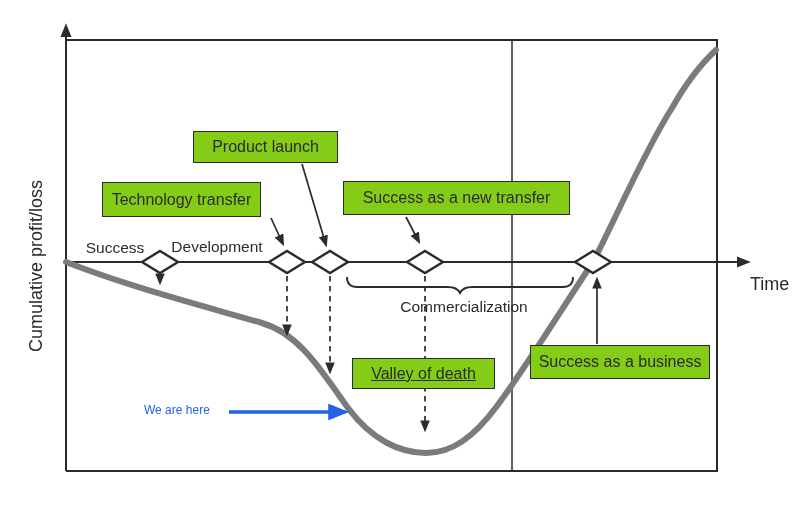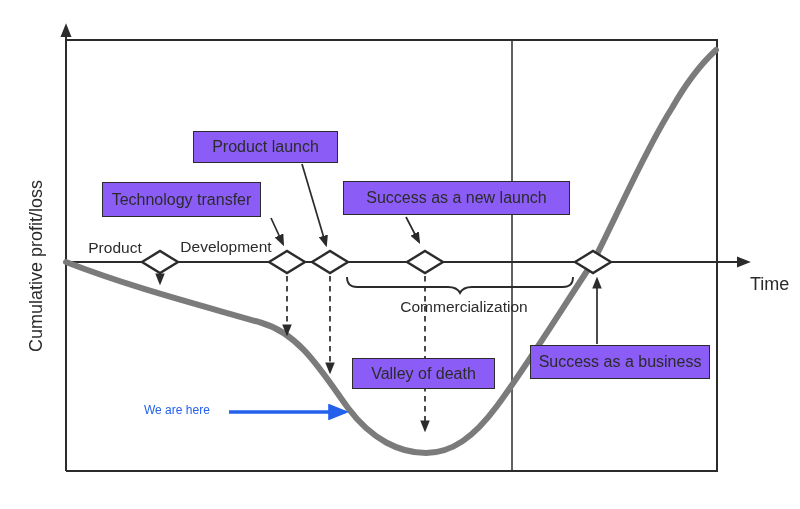--- a/index.html
+++ b/index.html
@@ -5,21 +5,21 @@
   html,body{margin:0;padding:0;background:#ffffff;}
   #stage{
     position:relative;width:800px;height:509px;background:#ffffff;overflow:hidden;
     font-family:"Liberation Sans","DejaVu Sans",sans-serif;color:#2b2b2b;
   }
   #diagram-svg{position:absolute;left:0;top:0;}
   .lbl{position:absolute;white-space:nowrap;color:#2b2b2b;}
   .phase{font-size:15.5px;text-align:center;}
   .boxed{
     position:absolute;display:flex;align-items:center;justify-content:center;
-    background:#8b5cf6;border:1.7px solid #2b2b2b;font-size:16px;color:#2b2b2b;
+    background:#84cc16;border:1.7px solid #2b2b2b;font-size:16px;color:#2b2b2b;
     white-space:nowrap;box-sizing:border-box;
   }
   #ylabel{
     position:absolute;left:36px;top:266px;
     transform:translate(-50%,-50%) rotate(-90deg);
     font-size:18px;white-space:nowrap;
   }
   #xlabel{position:absolute;left:722px;top:274px;font-size:18px;margin-left:28px;}
   #we-are-here{position:absolute;left:144px;top:403px;font-size:12px;color:#2361ec;}
 </style>
@@ -72,25 +72,25 @@
     <polygon points="312,262 330,251 348,262 330,273" fill="#ffffff" stroke="#2b2b2b" stroke-width="2.4"></polygon>
     <polygon points="407,262 425,251 443,262 425,273" fill="#ffffff" stroke="#2b2b2b" stroke-width="2.4"></polygon>
     <polygon points="575,262 593,251 611,262 593,273" fill="#ffffff" stroke="#2b2b2b" stroke-width="2.4"></polygon>
 
     <line x1="229" y1="412" x2="345" y2="412" stroke="#2361ec" stroke-width="3.5" marker-end="url(#mArrowBlue)"></line>
   </svg>
 
   <div id="ylabel" class="lbl">Cumulative profit/loss</div>
   <div id="xlabel" class="lbl">Time</div>
 
-  <div class="lbl phase" style="left:77px;top:239px;width:76px;">Product</div>
-  <div class="lbl phase" style="left:170px;top:238px;width:112px;">Development</div>
+  <div class="lbl phase" style="left:77px;top:239px;width:76px;">Success</div>
+  <div class="lbl phase" style="left:161px;top:238px;width:112px;">Development</div>
   <div class="lbl phase" style="left:388px;top:298px;width:152px;text-align:center;">Commercialization</div>
 
   <div class="boxed" style="left:193px;top:131px;width:145px;height:32px;">Product launch</div>
   <div class="boxed" style="left:102px;top:182px;width:159px;height:35px;">Technology transfer</div>
-  <div class="boxed" style="left:343px;top:181px;width:227px;height:34px;">Success as a new launch</div>
-  <div class="boxed" style="left:352px;top:358px;width:143px;height:31px;">Valley of death</div>
+  <div class="boxed" style="left:343px;top:181px;width:227px;height:34px;">Success as a new transfer</div>
+  <div class="boxed" style="left:352px;top:358px;width:143px;height:31px;text-decoration:underline;">Valley of death</div>
   <div class="boxed" style="left:530px;top:345px;width:180px;height:34px;">Success as a business</div>
 
   <div id="we-are-here">We are here</div>
 
 </div>
 
 </body></html>

